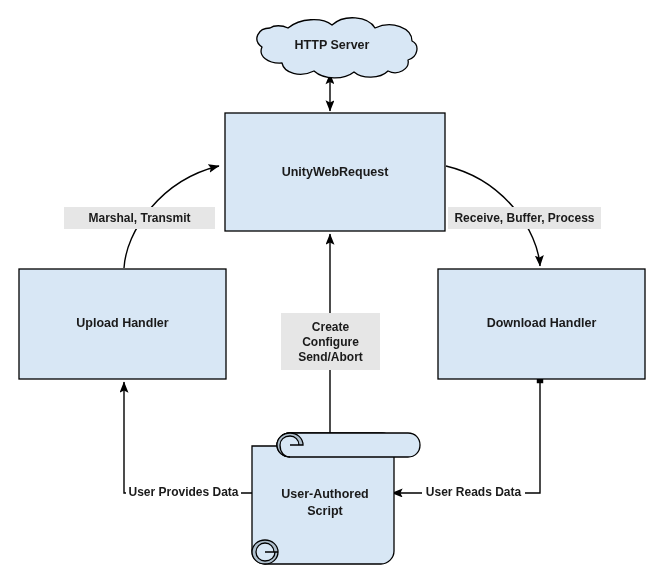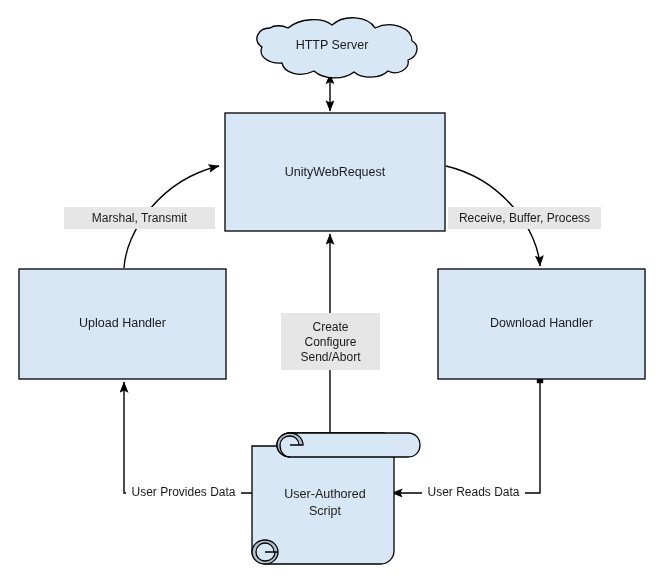--- a/index.html
+++ b/index.html
@@ -10,20 +10,21 @@
   body {
     width: 671px;
     height: 585px;
     font-family: "Liberation Sans", sans-serif;
     overflow: hidden;
   }
   #diagram-root {
     position: relative;
     width: 671px;
     height: 476px;
+    font-weight: bold;
   }
   svg#diagram-svg {
     position: absolute;
     top: 0;
     left: 0;
     width: 671px;
     height: 585px;
   }
   .node-label {
     font-family: "Liberation Sans", sans-serif;

